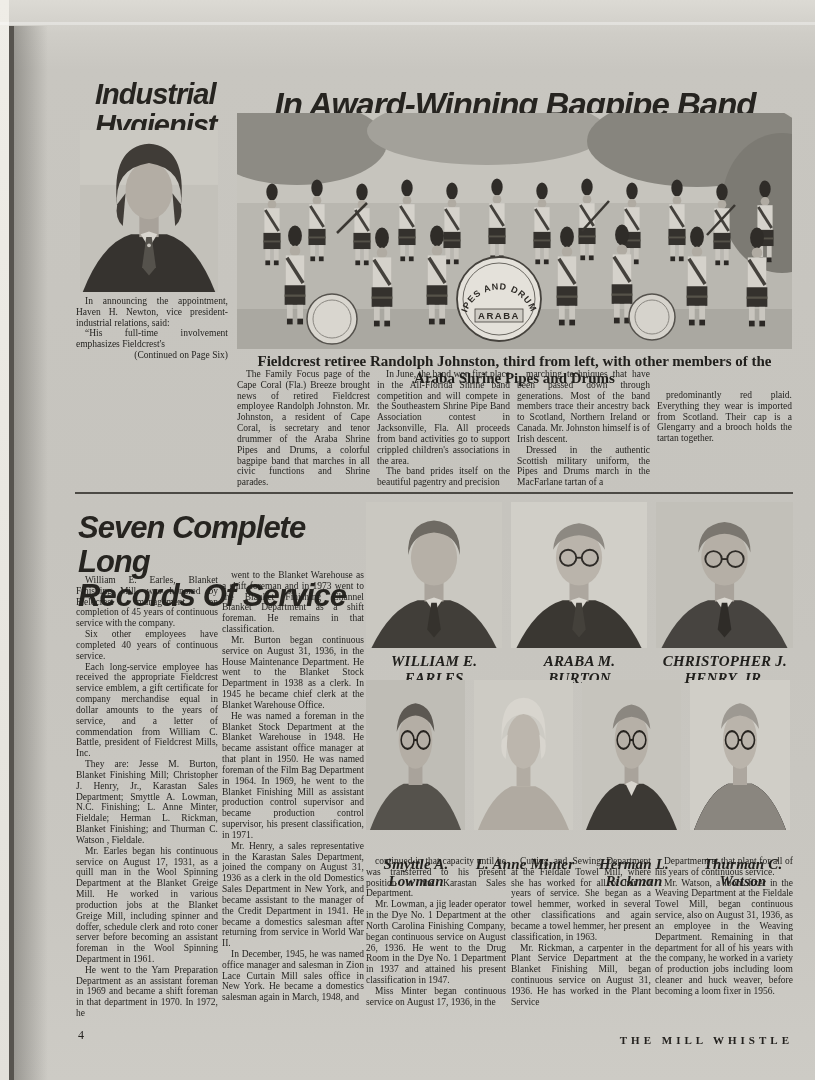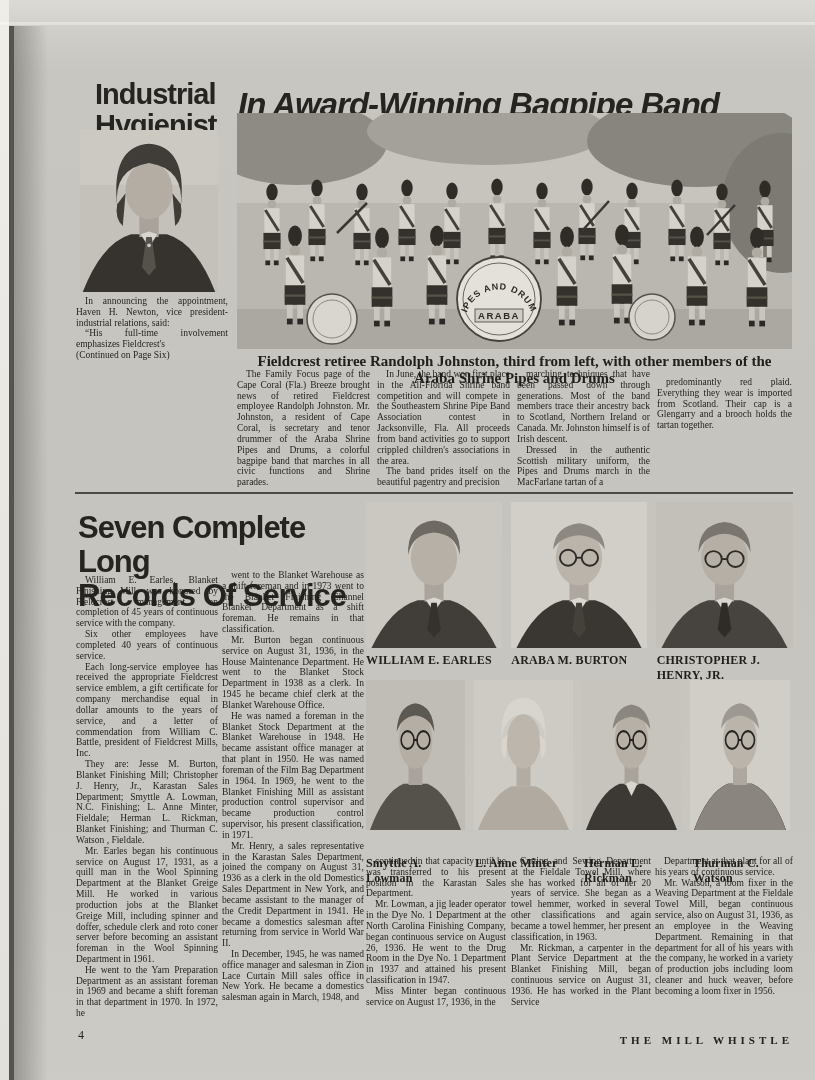--- a/index.html
+++ b/index.html
@@ -8,30 +8,30 @@
     background:
       linear-gradient(180deg,#dcdad4 0px,#cfcdc7 34px,#c8c6c0 70px,#c6c4be 520px,#c9c7c1 900px,#cdcbc5 1080px);}
   .edge-white{position:absolute;left:0;top:0;width:9px;height:100%;
     background:linear-gradient(180deg,#efede7,#e2e0da);}
   .edge-dark{position:absolute;left:9px;top:26px;width:5px;height:1054px;background:#57544f;}
   .edge-shade{position:absolute;left:14px;top:26px;width:34px;height:1054px;
     background:linear-gradient(90deg,rgba(70,68,63,.38),rgba(70,68,63,0));}
   .fold{position:absolute;left:0;top:22px;width:100%;height:3px;background:rgba(255,255,255,.35);}
 
   .abs{position:absolute;}
-  .h-sans{font-family:"Liberation Sans",sans-serif;font-weight:bold;color:#262420;}
+  .h-sans{font-family:"Liberation Sans",sans-serif;font-weight:bold;color:#262420;font-style:italic;}
   .h-ind{font-size:29px;line-height:1.05;letter-spacing:-1px;}
-  .h-band{font-size:33px;font-style:italic;letter-spacing:-1px;white-space:nowrap;}
+  .h-band{font-size:33px;font-style:italic;letter-spacing:-1px;text-align:center;white-space:nowrap;}
   .h-serv{font-size:31px;line-height:1.1;letter-spacing:-1px;}
 
   .t{font-size:9.5px;line-height:1.14;text-align:justify;text-indent:9px;margin:0;color:#201f1c;}
-  .cont{text-align:left;text-indent:0;}
+  .cont{text-align:right;text-indent:0;}
   .colbox{overflow:hidden;}
   .cap{font-size:15px;font-weight:bold;text-align:center;color:#21201d;font-family:Liberation Serif, serif;}
-  .nm{font-size:12px;font-weight:bold;letter-spacing:.2px;color:#21201d;}
+  .nm{font-size:15px;font-weight:bold;text-align:center;letter-spacing:.2px;color:#21201d;font-style:italic;}
 
   .photo{background:#b8b6af;box-shadow:0 0 0 1px rgba(60,58,54,.55) inset;}
   .photo svg{display:block;width:100%;height:100%;}
   .prow{display:flex;gap:9px;}
   .prow .photo{flex:0 0 auto;}
   .nrow{display:flex;gap:9px;}
   .nrow .nm{flex:1 1 0;}
 
   .rule{position:absolute;border-top:2px solid #4c4a45;}
   .pageno{font-size:12px;color:#23211e;}
@@ -138,21 +138,21 @@
     <p class="t">The Family Focus page of the Cape Coral (Fla.) Breeze brought news of retired Fieldcrest employee Randolph Johnston. Mr. Johnston, a resident of Cape Coral, is secretary and tenor drummer of the Araba Shrine Pipes and Drums, a colorful bagpipe band that marches in all civic functions and Shrine parades.</p>
   </div>
   <div class="abs colbox" style="left:377px;top:369px;width:133px;height:122px;">
     <p class="t">In June, the band won first place in the All-Florida Shrine band competition and will compete in the Southeastern Shrine Pipe Band Association contest in Jacksonville, Fla. All proceeds from band activities go to support crippled children's associations in the area.</p>
     <p class="t">The band prides itself on the beautiful pagentry and precision</p>
   </div>
   <div class="abs colbox" style="left:517px;top:369px;width:133px;height:122px;">
     <p class="t">marching techniques that have been passed down through generations. Most of the band members trace their ancestry back to Scotland, Northern Ireland or Canada. Mr. Johnston himself is of Irish descent.</p>
     <p class="t">Dressed in the authentic Scottish military uniform, the Pipes and Drums march in the MacFarlane tartan of a</p>
   </div>
-  <div class="abs colbox" style="left:657px;top:377px;width:135px;height:122px;">
+  <div class="abs colbox" style="left:657px;top:390px;width:135px;height:122px;">
     <p class="t">predominantly red plaid. Everything they wear is imported from Scotland. Their cap is a Glengarry and a brooch holds the tartan together.</p>
   </div>
 
   <div class="rule" style="left:75px;top:492px;width:718px;"></div>
 
   <h1 class="abs h-sans h-serv" style="left:78px;top:490px;width:300px;">
     <span>Seven Complete Long</span><br>
     <span>Records Of Service</span>
   </h1>
 

